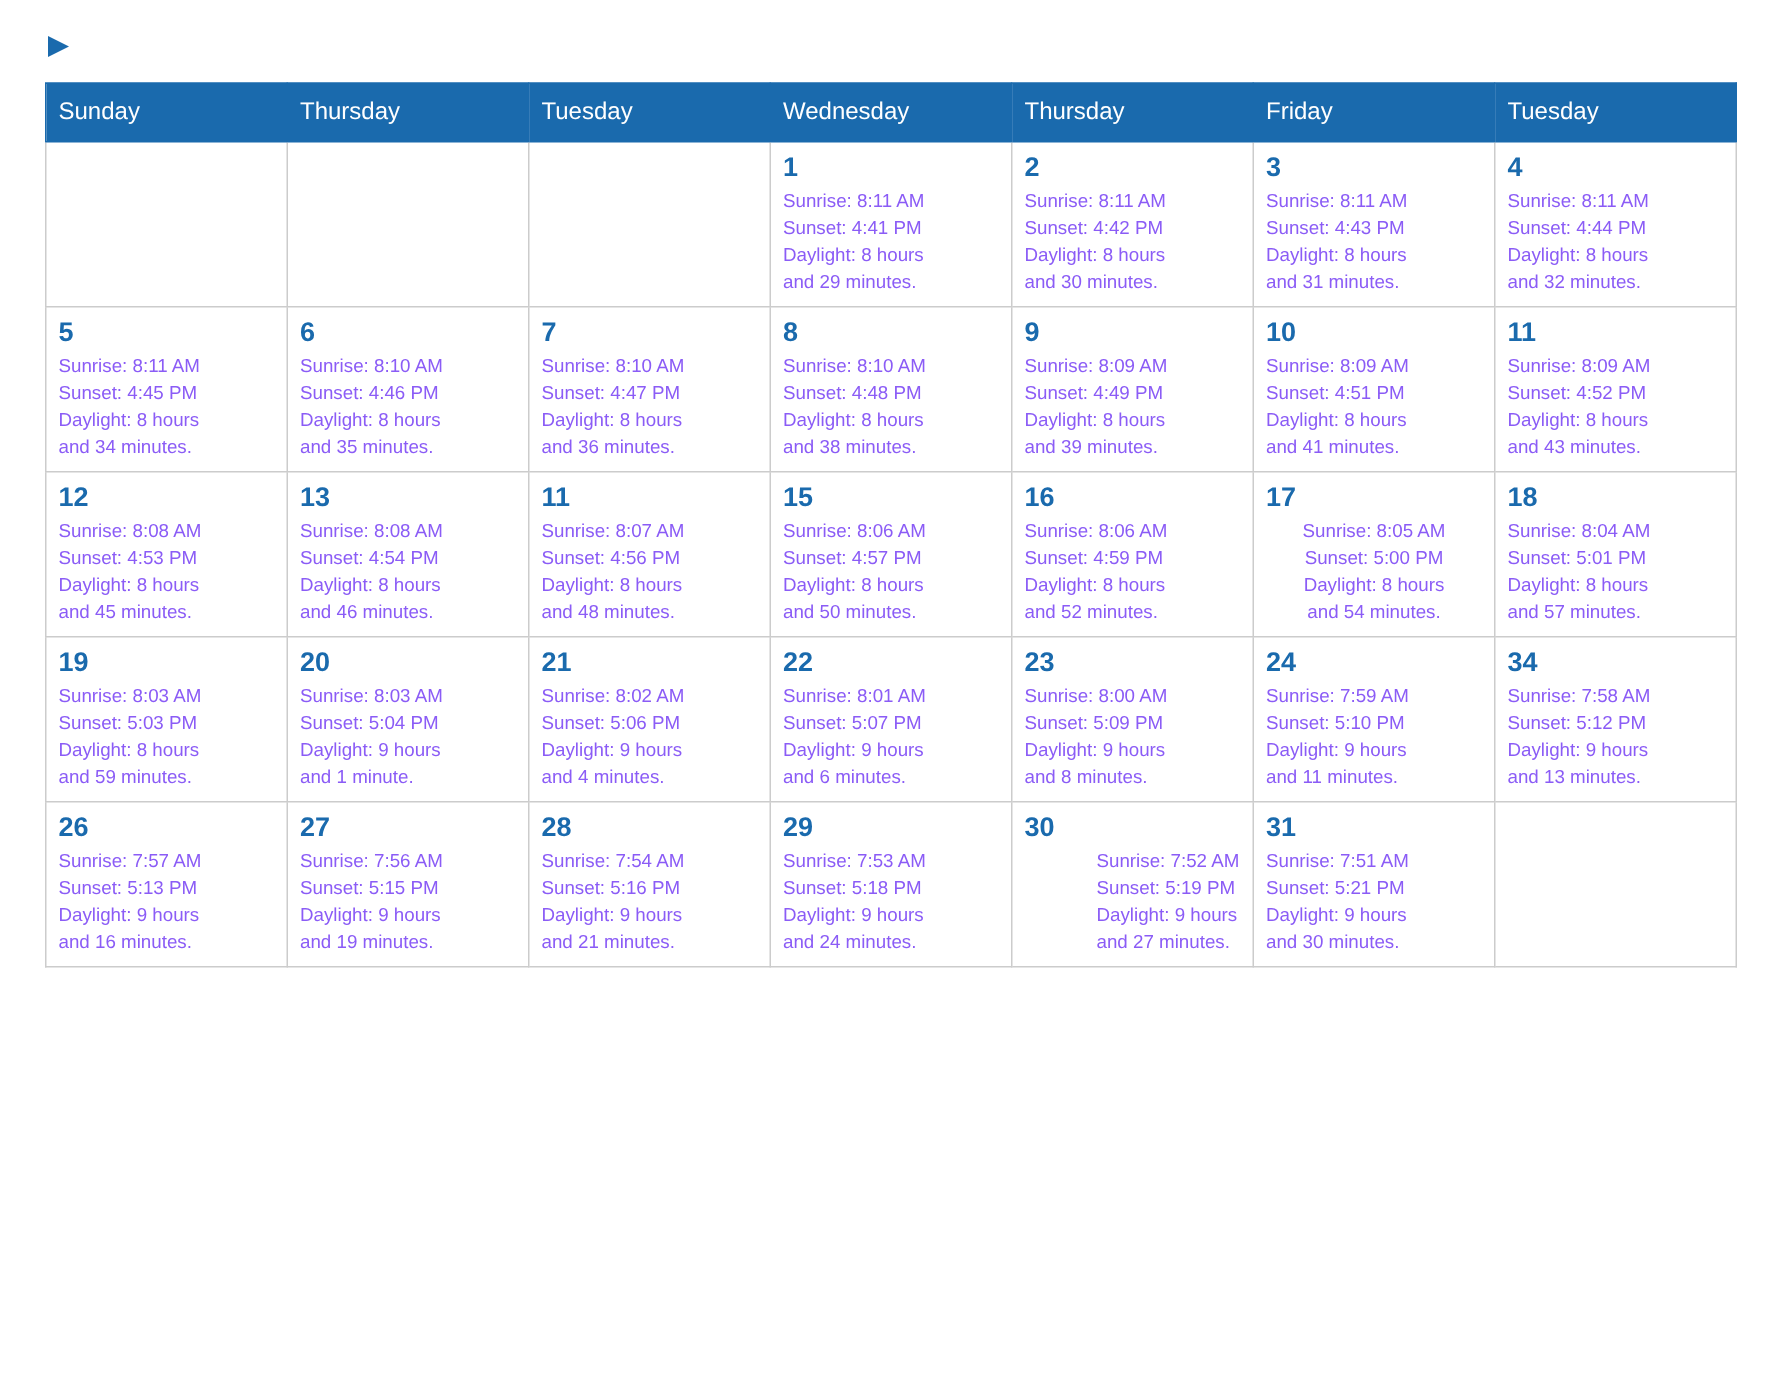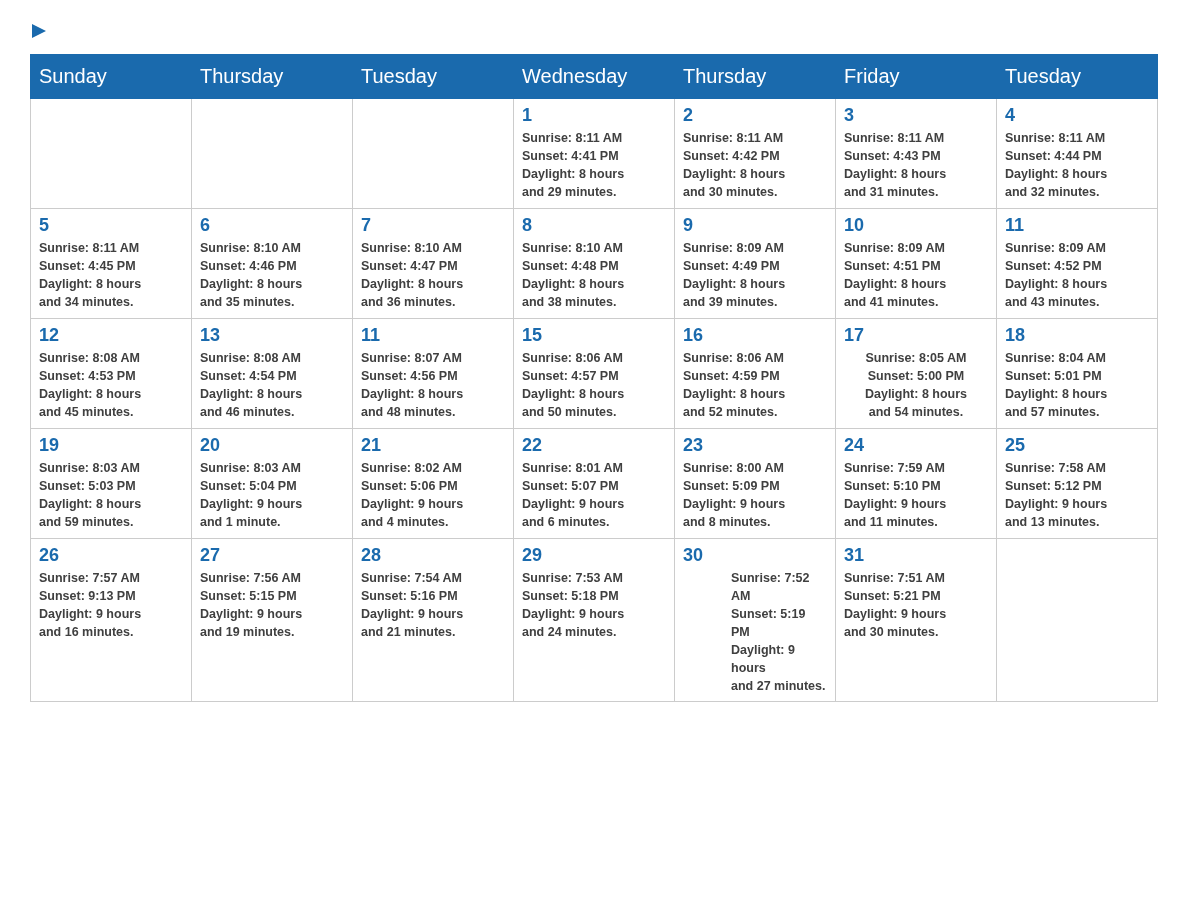--- a/index.html
+++ b/index.html
@@ -45,21 +45,21 @@
       font-weight: bold;
     }
     .calendar {
       width: 100%;
       border-collapse: collapse;
       margin-top: 5px;
     }
     .calendar thead tr th {
       background-color: #1a6aad;
       color: #fff;
-      font-size: 20px;
+      font-size: 16px;
       font-weight: normal;
       padding: 10px 8px;
       text-align: left;
       border: 1px solid #1a6aad;
     }
     .calendar tbody tr td {
       border: 1px solid #ccc;
       vertical-align: top;
       padding: 6px 8px;
       width: 14.28%;
@@ -73,22 +73,21 @@
     .day-number {
       font-size: 18px;
       font-weight: bold;
       color: #1a6aad;
       display: block;
       margin-bottom: 3px;
     }
     .day-info {
       font-size: 12.5px;
       line-height: 1.45;
-      color: #404040;
-      font-weight: bold;
+      color: #8b5cf6;
     }
     .calendar tbody tr:not(:last-child) td {
       border-bottom: 1px solid #ccc;
     }
   </style>
 </head>
 <body>
 
 <div class="header">
   <div class="logo">
@@ -295,32 +294,32 @@
 and 8 minutes.</div>
         </td>
         <td>
           <span class="day-number">24</span>
           <div class="day-info" style="white-space: pre-line;">Sunrise: 7:59 AM
 Sunset: 5:10 PM
 Daylight: 9 hours
 and 11 minutes.</div>
         </td>
         <td>
-          <span class="day-number">25</span>
+          <span class="day-number">34</span>
           <div class="day-info" style="white-space: pre-line;">Sunrise: 7:58 AM
 Sunset: 5:12 PM
 Daylight: 9 hours
 and 13 minutes.</div>
         </td>
       </tr>
       <tr>
         <td>
           <span class="day-number">26</span>
           <div class="day-info" style="white-space: pre-line;">Sunrise: 7:57 AM
-Sunset: 9:13 PM
+Sunset: 5:13 PM
 Daylight: 9 hours
 and 16 minutes.</div>
         </td>
         <td>
           <span class="day-number">27</span>
           <div class="day-info" style="white-space: pre-line;">Sunrise: 7:56 AM
 Sunset: 5:15 PM
 Daylight: 9 hours
 and 19 minutes.</div>
         </td>

